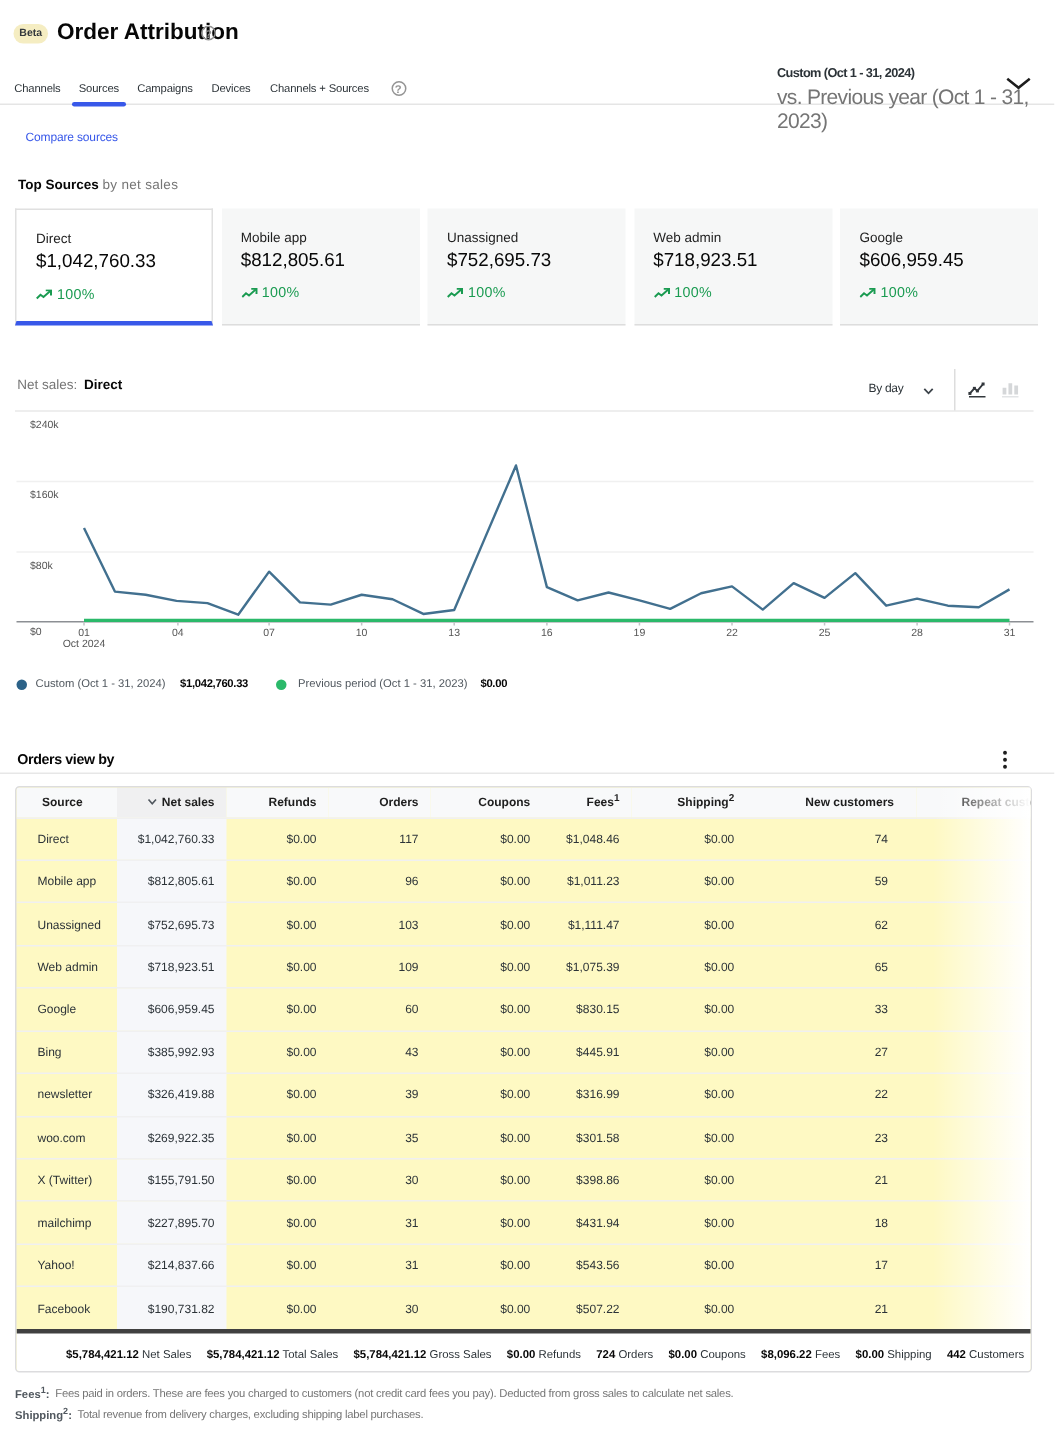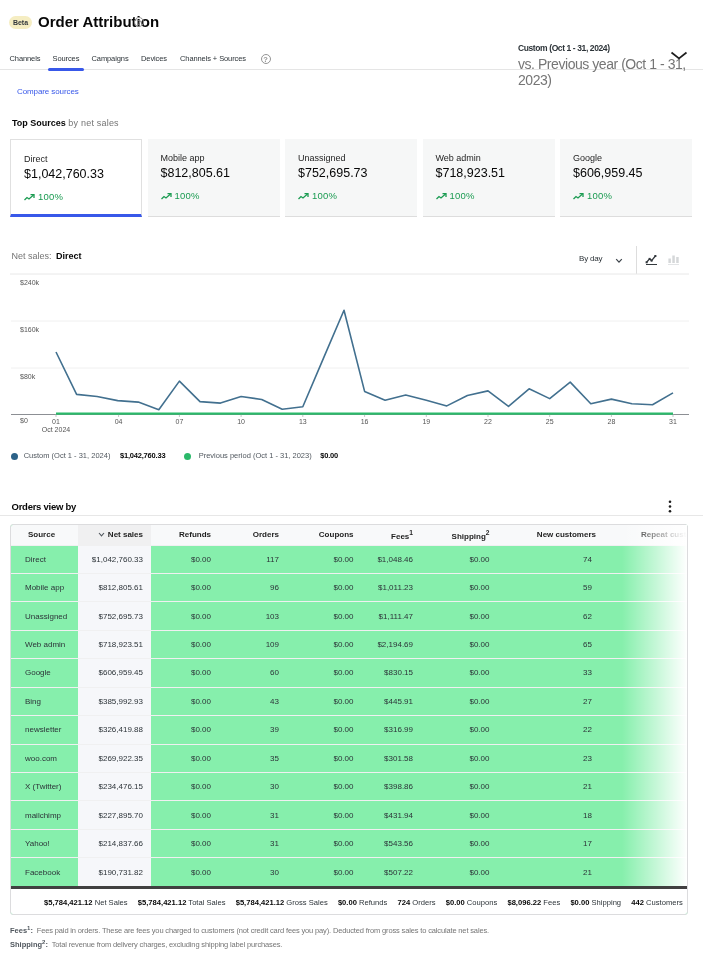--- a/index.html
+++ b/index.html
@@ -44,21 +44,21 @@
 .chartsvg { left:0; top:240px; }
 
 
 .legend { left:0; top:449px; width:703px; height:14px; font-size:7.5px; color:#50575e; }
 .legend span, .legend b { position:absolute; top:2px; }
 .legend b { color:#070707; letter-spacing:-0.2px; }
 .ldot { width:7px; height:7px; border-radius:50%; }
 
 
 .ovb { left:11.5px; top:501px; font-size:9.5px; letter-spacing:-0.25px; font-weight:bold; color:#070707; }
-.tblwrap { left:10px; top:524px; width:678px; height:391px; border:1px solid #dcdcde; border-radius:3px; overflow:hidden; background:#86efac; }
+.tblwrap { left:10px; top:524px; width:678px; height:391px; border:1px solid #dcdcde; border-radius:3px; overflow:hidden; background:#fef9c3; }
 table.data { border-collapse:collapse; table-layout:fixed; width:745px; font-size:8px; color:#2c3338; }
 table.data th { font-weight:bold; color:#1e1e1e; background:#f8f9fa; height:20px; padding:0 8px; white-space:nowrap; }
 table.data td { height:28.45px; padding:0 8px; white-space:nowrap; }
 table.data .num { text-align:right; }
 table.data td.src { text-align:left; padding-left:14px; }
 table.data th.src { text-align:left; padding-left:17px; }
 table.data tr { border-bottom:1px solid #f0f0f1; }
 table.data .hl { background:#f6f7fa; }
 table.data thead .hl { background:#f0f0f1; }
 .sumrow { position:absolute; left:0; bottom:0; width:678px; height:28px; border-top:3px solid #404040; background:#fff; font-size:8px; color:#2c3338; line-height:27px; padding-left:33px; white-space:nowrap; }
@@ -282,21 +282,21 @@
             <td class="num">$0.00</td>
             <td class="num" style="padding-right:19px;">62</td>
             <td class="num" style="padding-right:38px;">41</td>
           </tr>
         <tr>
             <td class="src">Web admin</td>
             <td class="num hl">$718,923.51</td>
             <td class="num">$0.00</td>
             <td class="num">109</td>
             <td class="num">$0.00</td>
-            <td class="num">$2,194.69</td>
+            <td class="num">$1,075.39</td>
             <td class="num">$0.00</td>
             <td class="num" style="padding-right:19px;">65</td>
             <td class="num" style="padding-right:38px;">44</td>
           </tr>
         <tr>
             <td class="src">Google</td>
             <td class="num hl">$606,959.45</td>
             <td class="num">$0.00</td>
             <td class="num">60</td>
             <td class="num">$0.00</td>
@@ -333,21 +333,21 @@
             <td class="num">$0.00</td>
             <td class="num">35</td>
             <td class="num">$0.00</td>
             <td class="num">$301.58</td>
             <td class="num">$0.00</td>
             <td class="num" style="padding-right:19px;">23</td>
             <td class="num" style="padding-right:38px;">12</td>
           </tr>
         <tr>
             <td class="src">X (Twitter)</td>
-            <td class="num hl">$234,476.15</td>
+            <td class="num hl">$155,791.50</td>
             <td class="num">$0.00</td>
             <td class="num">30</td>
             <td class="num">$0.00</td>
             <td class="num">$398.86</td>
             <td class="num">$0.00</td>
             <td class="num" style="padding-right:19px;">21</td>
             <td class="num" style="padding-right:38px;">9</td>
           </tr>
         <tr>
             <td class="src">mailchimp</td>

